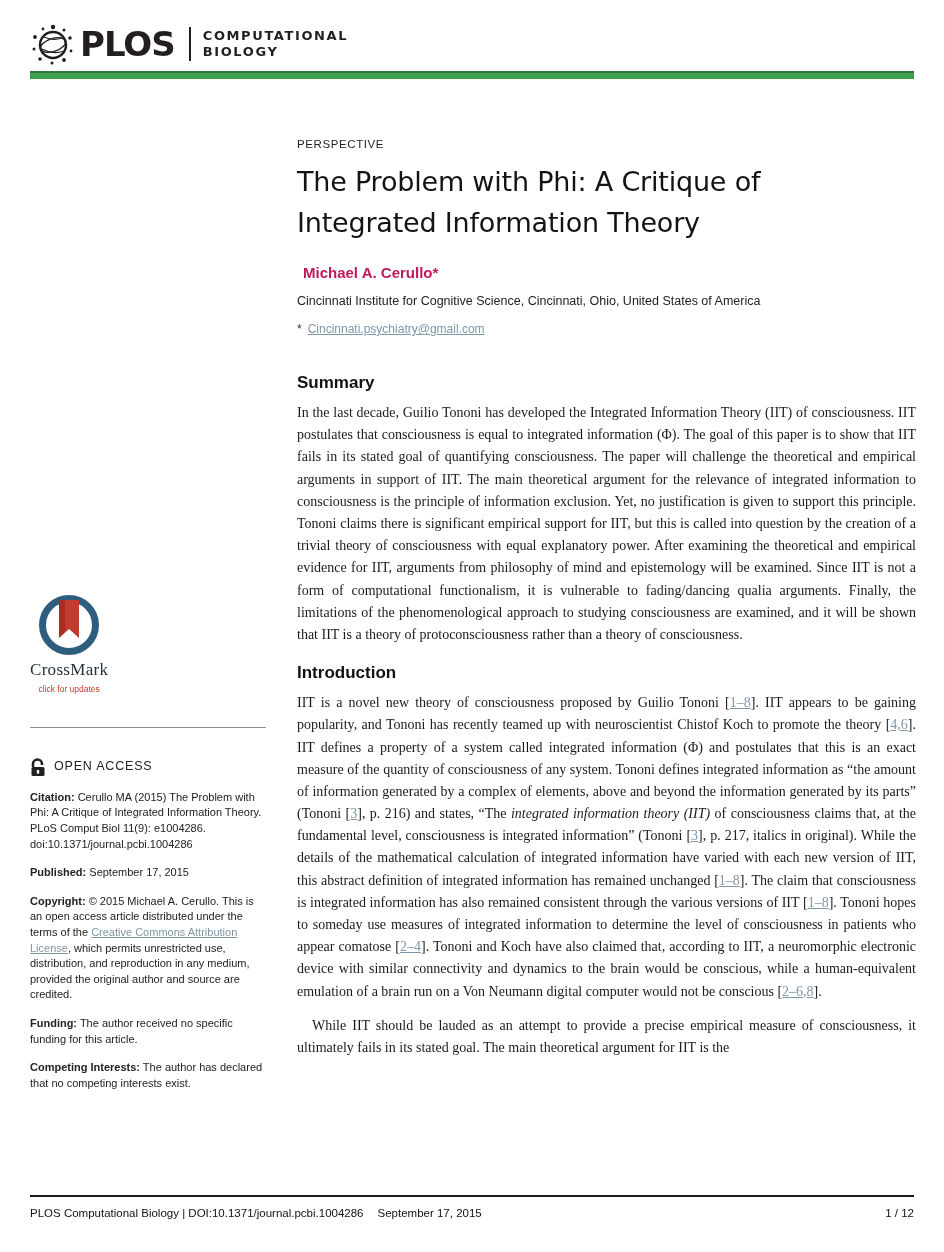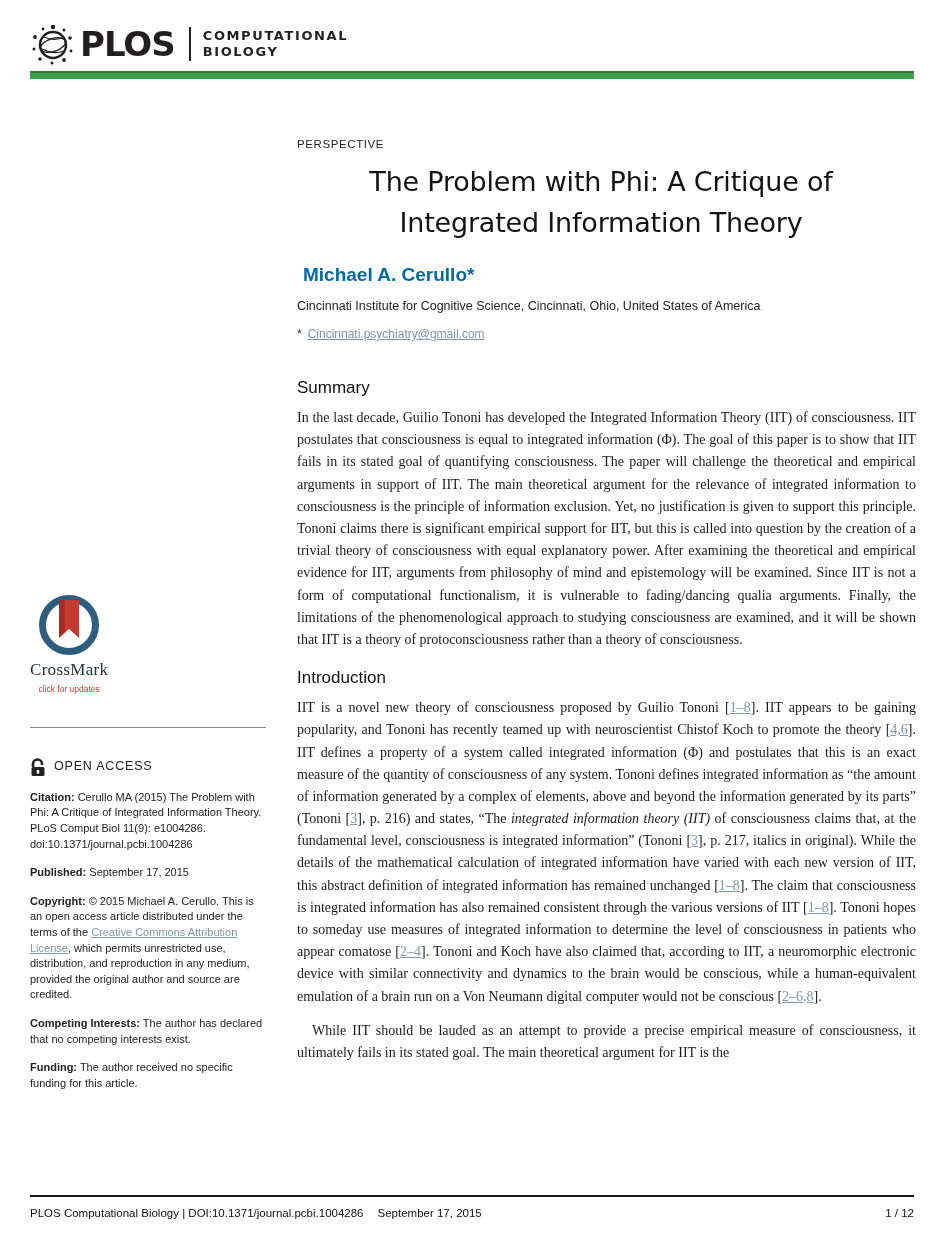--- a/index.html
+++ b/index.html
@@ -26,26 +26,26 @@
   .open-access svg { margin-right:8px; }
   .open-access-label { font-size:12.5px; letter-spacing:0.8px; color:#222; }
   .side-block { margin-top:13px; }
   .side-block b { font-weight:bold; }
   .seg-link { color:#7e96a8; text-decoration:underline; cursor:pointer; }
   .seg-italic { font-style:italic; }
 
   
   .main { position:absolute; left:297px; top:138px; width:619px; }
   .kicker { font-family:"Liberation Sans", sans-serif; font-size:11.5px; letter-spacing:0.6px; color:#1f1f1f; }
-  .title { font-family:"DejaVu Sans", sans-serif; font-weight:normal; font-size:27px; line-height:1.52; color:#131313; margin-top:11px; max-width:608px; letter-spacing:-0.2px;text-align:center; }
-  .author { font-family:"Liberation Sans", sans-serif; font-weight:bold; font-size:19px; margin-top:21px; color:#0369a1;padding-left:6px; }
+  .title { font-family:"DejaVu Sans", sans-serif; font-weight:normal; font-size:27px; line-height:1.52; color:#131313; margin-top:11px; max-width:608px; letter-spacing:-0.2px; }
+  .author { font-family:"Liberation Sans", sans-serif; font-weight:bold; font-size:15px; margin-top:21px; color:#be185d;padding-left:6px; }
   .affiliation { font-family:"Liberation Sans", sans-serif; font-size:12.5px; margin-top:13px; color:#222; }
   .email-row { font-family:"Liberation Sans", sans-serif; font-size:12px; margin-top:14px; color:#333; }
   .email-link { color:#7e96a8; text-decoration:underline; cursor:pointer; margin-left:6px; }
-  .section-heading { font-family:"Liberation Sans", sans-serif; font-weight:normal; font-size:17px; color:#111; }
+  .section-heading { font-family:"Liberation Sans", sans-serif; font-weight:bold; font-size:17px; color:#111; }
   .h-summary { margin-top:37px; }
   .h-intro { margin-top:17px; }
   .body-text { font-size:14px; line-height:1.585; text-align:justify; margin-top:9px; color:#1a1a1a; }
   .indent { text-indent:15px; margin-top:12px; }
 
   
   .footer-rule { position:absolute; left:30px; right:30px; top:1195px; border:none; border-top:2.5px solid #1a1a1a; }
   .footer { position:absolute; left:30px; right:30px; top:1207px; display:flex; font-family:"Liberation Sans", sans-serif; font-size:11.5px; color:#111; }
   .footer-date { margin-left:14px; }
   .footer-page { margin-left:auto; }
@@ -106,23 +106,23 @@
       <span class="open-access-label">OPEN ACCESS</span>
     </div>
 
     <div class="side-block"><b>Citation:</b><span> Cerullo MA (2015) The Problem with Phi: A Critique of Integrated Information Theory. PLoS Comput Biol 11(9): e1004286. doi:10.1371/journal.pcbi.1004286</span></div>
 
 
     <div class="side-block"><b>Published:</b><span> September 17, 2015</span></div>
 
     <div class="side-block"><b>Copyright:</b><span><span> © 2015 Michael A. Cerullo. This is an open access article distributed under the terms of the </span><a class="seg-link">Creative Commons Attribution License</a><span>, which permits unrestricted use, distribution, and reproduction in any medium, provided the original author and source are credited.</span></span></div>
 
+    <div class="side-block"><b>Funding:</b><span> The author received no specific funding for this article.</span></div>
+
     <div class="side-block"><b>Competing Interests:</b><span> The author has declared that no competing interests exist.</span></div>
-
-    <div class="side-block"><b>Funding:</b><span> The author received no specific funding for this article.</span></div>
 
   </div>
 
   <div class="main">
     <div class="kicker">PERSPECTIVE</div>
 
     <h1 class="title">The Problem with Phi: A Critique of Integrated Information Theory</h1>
 
     <div class="author"><span>Michael A. Cerullo</span><span>*</span></div>
 

